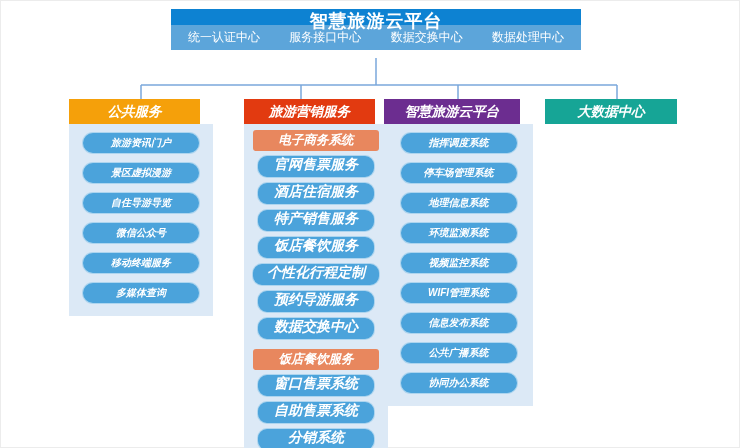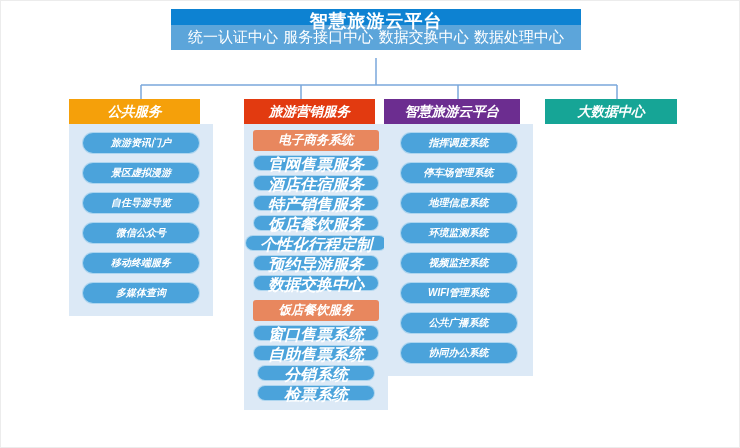--- a/index.html
+++ b/index.html
@@ -15,21 +15,21 @@
   .topbox{position:absolute;left:170px;top:8px;width:410px;}
   .topbox-title{
     height:16px;line-height:24px;text-align:center;
     color:#ffffff;font-size:18px;font-weight:bold;letter-spacing:1px;
     background:var(--topbar);
   }
   .topbox-centers{
     height:25px;display:flex;align-items:center;justify-content:space-between;
     padding:0 17px;background:var(--topbar_sub);
   }
-  .topbox-centers span{color:#ffffff;font-size:15px;white-space:nowrap;}
+  .topbox-centers span{color:#ffffff;font-size:12px;white-space:nowrap;}
 
   
   .col{position:absolute;top:98px;display:flex;flex-direction:column;align-items:flex-start;font-style:italic;}
   .col-1{left:68px;width:144px;}
   .col-2{left:243px;width:144px;}
   .col-3{left:383px;width:149px;}
   .col-4{left:544px;width:145px;}
   .col-header{
     width:91%;height:25px;line-height:25px;text-align:center;
     color:#ffffff;font-size:13.5px;font-weight:bold;white-space:nowrap;
@@ -40,21 +40,21 @@
     padding:8px 0 12px;row-gap:8px;
   }
   .col-2 .col-panel{padding:6px 0 9px;row-gap:4px;}
 
   .pill{
     box-sizing:border-box;min-width:118px;height:22px;line-height:20px;
     padding:0 14px;border-radius:11px;
     background:var(--pill);border:1px solid rgba(255,255,255,.55);
     color:#ffffff;font-size:10px;font-weight:bold;text-align:center;white-space:nowrap;
   }
-  .col-2 .pill{height:16px;line-height:17px;font-size:16px;border-radius:10px;}
+  .col-2 .pill{height:23px;line-height:17px;font-size:14px;border-radius:10px;}
 
   .subheader{
     box-sizing:border-box;width:126px;height:21px;line-height:21px;
     border-radius:3px;background:var(--subheader);
     color:#ffffff;font-size:12.5px;font-weight:bold;text-align:center;white-space:nowrap;
   }
   .gap-top{margin-top:5px;}
 </style>
 </head>
 <body>
@@ -115,20 +115,21 @@
 
   <div class="col col-3">
     <div class="col-header" style="background: rgb(108, 45, 144);">智慧旅游云平台</div>
     <div class="col-panel">
       <div class="pill">指挥调度系统</div>
       <div class="pill">停车场管理系统</div>
       <div class="pill">地理信息系统</div>
       <div class="pill">环境监测系统</div>
       <div class="pill">视频监控系统</div>
       <div class="pill">WIFI管理系统</div>
+      <div class="pill">信息发布系统</div>
       <div class="pill">公共广播系统</div>
       <div class="pill">协同办公系统</div>
     </div>
   </div>
 
   <div class="col col-4">
     <div class="col-header" style="background: rgb(22, 165, 150);">大数据中心</div>
   </div>
 
 </div>

